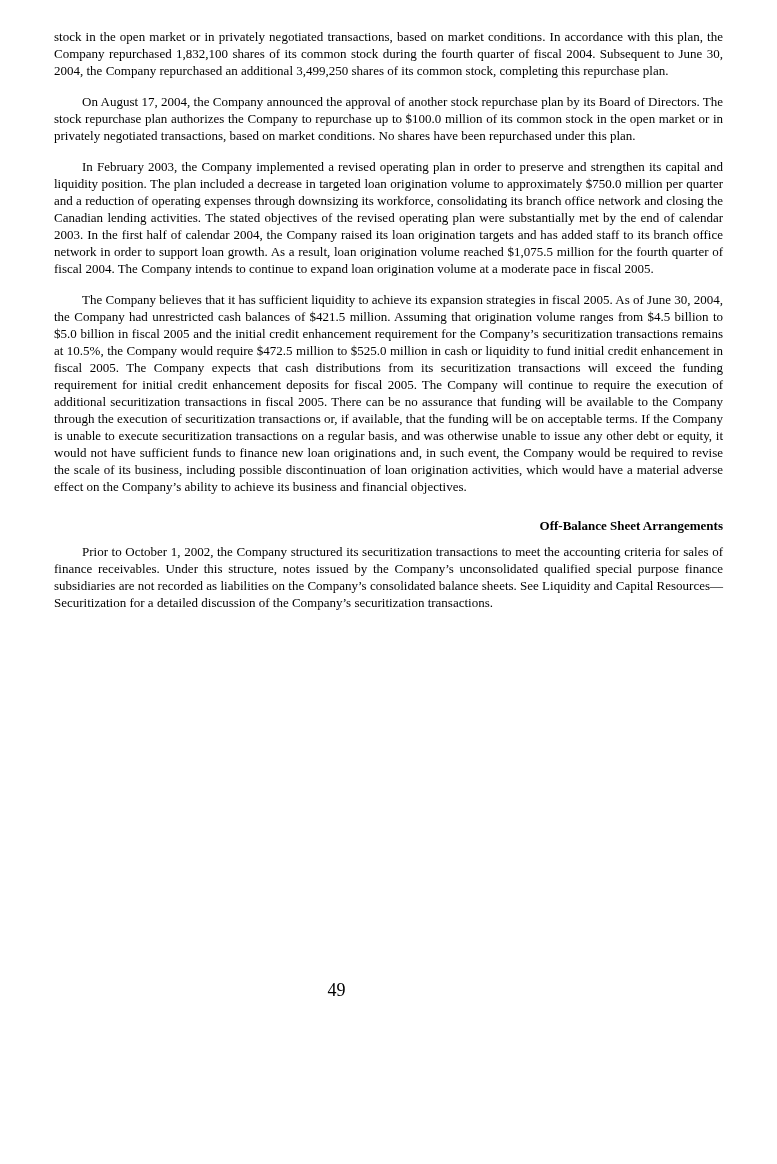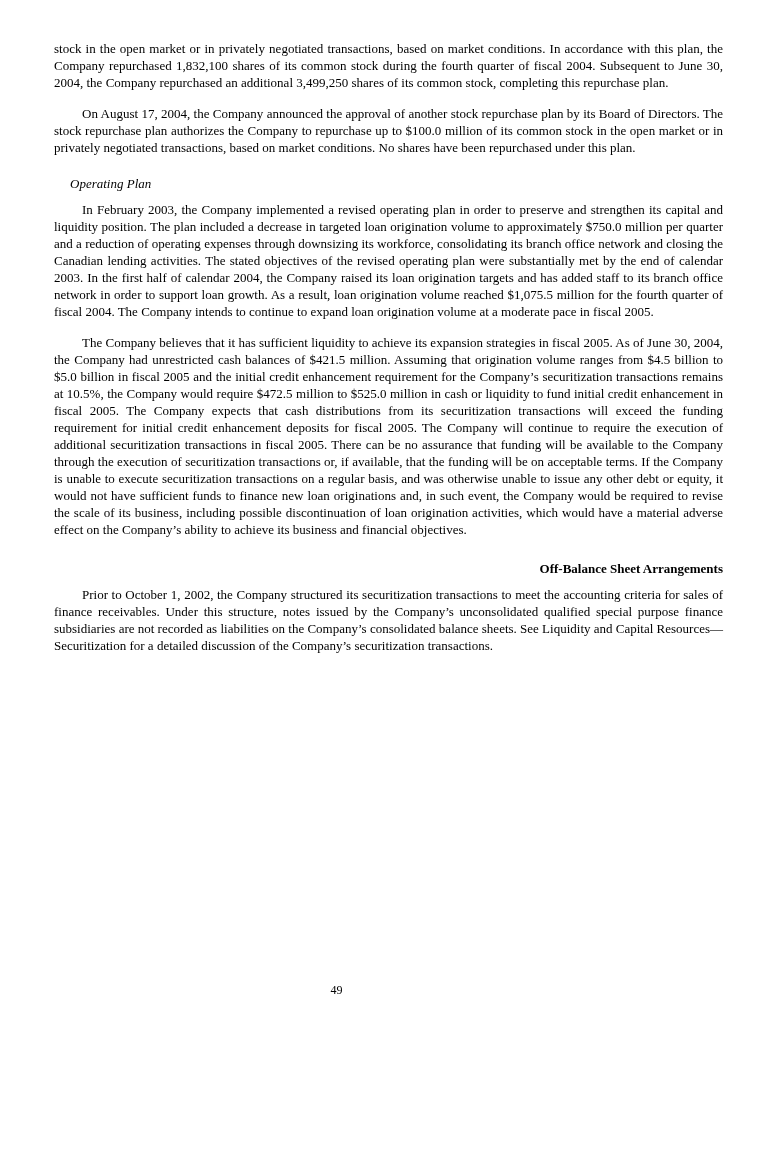--- a/index.html
+++ b/index.html
@@ -12,21 +12,21 @@
     width: 777px;
     height: 1164px;
     background: #ffffff;
     color: #000000;
     overflow: hidden;
     font-family: "Liberation Serif", "DejaVu Serif", serif;
   }
   .text-column {
     position: absolute;
     left: 54px;
-    top: 40px;
+    top: 28px;
     width: 669px;
     font-size: 13px;
     line-height: 17px;
     text-align: justify;
   }
   .para {
     margin: 0 0 14px 0;
     text-indent: 28px;
   }
   .para.no-indent {
@@ -47,31 +47,30 @@
     line-height: 17px;
     font-weight: bold;
     text-align: right;
   }
   .page-number {
     position: absolute;
     top: 982px;
     left: 0;
     width: 673px;
     text-align: center;
-    font-size: 12px;
+    font-size: 18px;
     line-height: 17px;
   }
 </style>
 </head>
 <body>
 
 <div class="page">
   <div class="text-column">
     <p class="para no-indent">stock in the open market or in privately negotiated transactions, based on market conditions. In accordance with this plan, the Company repurchased 1,832,100 shares of its common stock during the fourth quarter of fiscal 2004. Subsequent to June 30, 2004, the Company repurchased an additional 3,499,250 shares of its common stock, completing this repurchase plan.</p>
     <p class="para">On August 17, 2004, the Company announced the approval of another stock repurchase plan by its Board of Directors. The stock repurchase plan authorizes the Company to repurchase up to $100.0 million of its common stock in the open market or in privately negotiated transactions, based on market conditions. No shares have been repurchased under this plan.</p>
-    <h3 class="heading-italic">Operating Plan</h3>
     <p class="para">In February 2003, the Company implemented a revised operating plan in order to preserve and strengthen its capital and liquidity position. The plan included a decrease in targeted loan origination volume to approximately $750.0 million per quarter and a reduction of operating expenses through downsizing its workforce, consolidating its branch office network and closing the Canadian lending activities. The stated objectives of the revised operating plan were substantially met by the end of calendar 2003. In the first half of calendar 2004, the Company raised its loan origination targets and has added staff to its branch office network in order to support loan growth. As a result, loan origination volume reached $1,075.5 million for the fourth quarter of fiscal 2004. The Company intends to continue to expand loan origination volume at a moderate pace in fiscal 2005.</p>
     <p class="para">The Company believes that it has sufficient liquidity to achieve its expansion strategies in fiscal 2005. As of June 30, 2004, the Company had unrestricted cash balances of $421.5 million. Assuming that origination volume ranges from $4.5 billion to $5.0 billion in fiscal 2005 and the initial credit enhancement requirement for the Company’s securitization transactions remains at 10.5%, the Company would require $472.5 million to $525.0 million in cash or liquidity to fund initial credit enhancement in fiscal 2005. The Company expects that cash distributions from its securitization transactions will exceed the funding requirement for initial credit enhancement deposits for fiscal 2005. The Company will continue to require the execution of additional securitization transactions in fiscal 2005. There can be no assurance that funding will be available to the Company through the execution of securitization transactions or, if available, that the funding will be on acceptable terms. If the Company is unable to execute securitization transactions on a regular basis, and was otherwise unable to issue any other debt or equity, it would not have sufficient funds to finance new loan originations and, in such event, the Company would be required to revise the scale of its business, including possible discontinuation of loan origination activities, which would have a material adverse effect on the Company’s ability to achieve its business and financial objectives.</p>
     <h3 class="heading-bold">Off-Balance Sheet Arrangements</h3>
     <p class="para">Prior to October 1, 2002, the Company structured its securitization transactions to meet the accounting criteria for sales of finance receivables. Under this structure, notes issued by the Company’s unconsolidated qualified special purpose finance subsidiaries are not recorded as liabilities on the Company’s consolidated balance sheets. See Liquidity and Capital Resources—Securitization for a detailed discussion of the Company’s securitization transactions.</p>
   </div>
   <div class="page-number">49</div>
 </div>
 
 </body></html>

